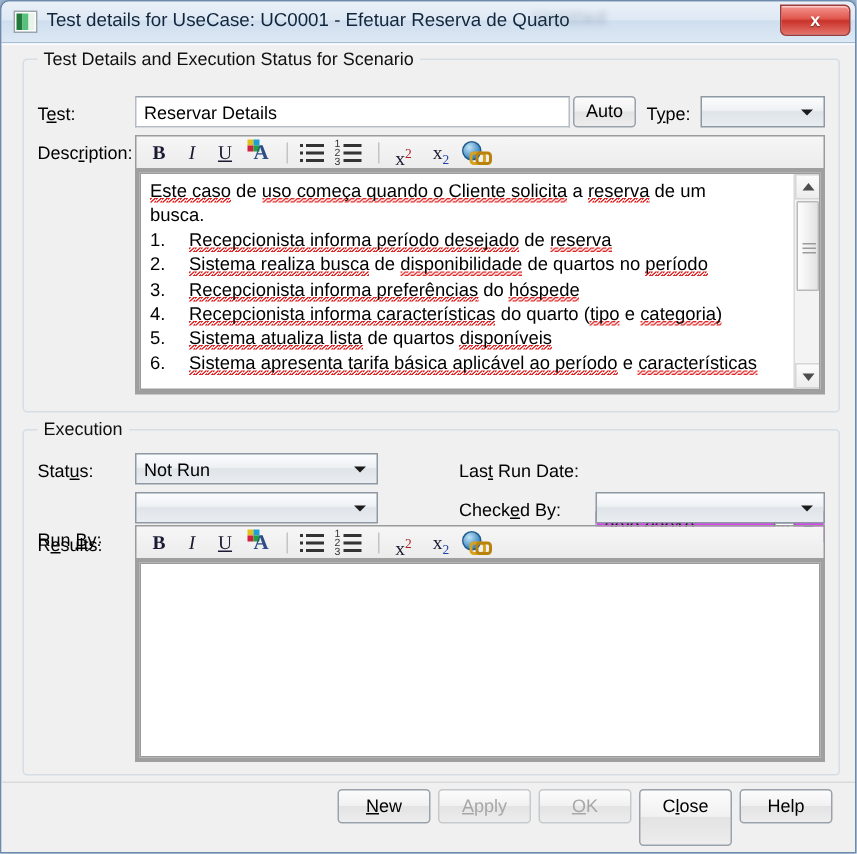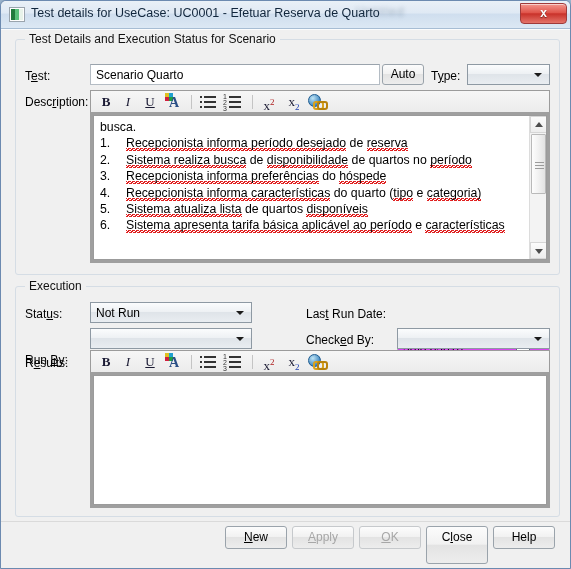--- a/index.html
+++ b/index.html
@@ -328,21 +328,21 @@
     </div>
 
     <div class="client">
 
       <div class="group" style="left:14px; top:9px; width:545px; height:236px;">
         <span class="legend">Test Details and Execution Status for Scenario</span>
       </div>
 
       <div class="lbl" style="left:24px; top:39px;"><span>T</span><u>e</u><span>st:</span></div>
 
-      <div class="tbox" style="left:89px; top:34px; width:290px; height:21px;">Scenario Quarto</div>
+      <div class="tbox" style="left:89px; top:34px; width:290px; height:21px;">Reservar Details</div>
 
       <div class="btn" style="left:381px; top:34px; width:42px; height:21px; line-height:19px;">Auto</div>
 
       <div class="lbl" style="left:430px; top:39px;"><span>T</span><u>y</u><span>pe:</span></div>
 
       <div class="combo" style="left:466px; top:34px; width:83px; height:21px;">
         <span></span>
         <span class="arrow"></span>
       </div>
 
@@ -385,20 +385,21 @@
             <span style="position:absolute;left:1px;top:1px;width:11px;height:11px;border-radius:50%;background:radial-gradient(circle at 35% 30%,#bfe4f5,#3e86c0 70%);border:1px solid #1d5b90;"></span>
             <span style="position:absolute;left:6px;top:8px;width:7px;height:5px;border:2px solid #d8a11c;border-radius:3px;"></span>
             <span style="position:absolute;left:10px;top:8px;width:7px;height:5px;border:2px solid #b8820c;border-radius:3px;"></span>
           </div>
         </div>
 
         <div class="rte-pad" style="left:0; top:22px; width:460px; height:151px;"></div>
         <div class="rte-body" style="left:3px; top:25px; width:454px; height:145px;">
 
           <div class="doc">
+            <div class="ln"><span class="sp">Este caso</span><span> de </span><span class="sp">uso começa quando o Cliente solicita</span><span> a </span><span class="sp">reserva</span><span> de um</span></div>
             <div class="ln"><span>busca.</span></div>
             <div class="ln"><span class="num">1.</span><span class="sp">Recepcionista informa período desejado</span><span> de </span><span class="sp">reserva</span></div>
             <div class="ln"><span class="num">2.</span><span class="sp">Sistema realiza busca</span><span> de </span><span class="sp">disponibilidade</span><span> de quartos no </span><span class="sp">período</span></div>
             <div class="ln"><span class="num">3.</span><span class="sp">Recepcionista informa preferências</span><span> do </span><span class="sp">hóspede</span></div>
             <div class="ln"><span class="num">4.</span><span class="sp">Recepcionista informa características</span><span> do quarto (</span><span class="sp">tipo</span><span> e </span><span class="sp">categoria)</span></div>
             <div class="ln"><span class="num">5.</span><span class="sp">Sistema atualiza lista</span><span> de quartos </span><span class="sp">disponíveis</span></div>
             <div class="ln"><span class="num">6.</span><span class="sp">Sistema apresenta tarifa básica aplicável ao período</span><span> e </span><span class="sp">características</span></div>
           </div>
 
           <div class="vscroll" style="right:0; top:0; height:143px;">

